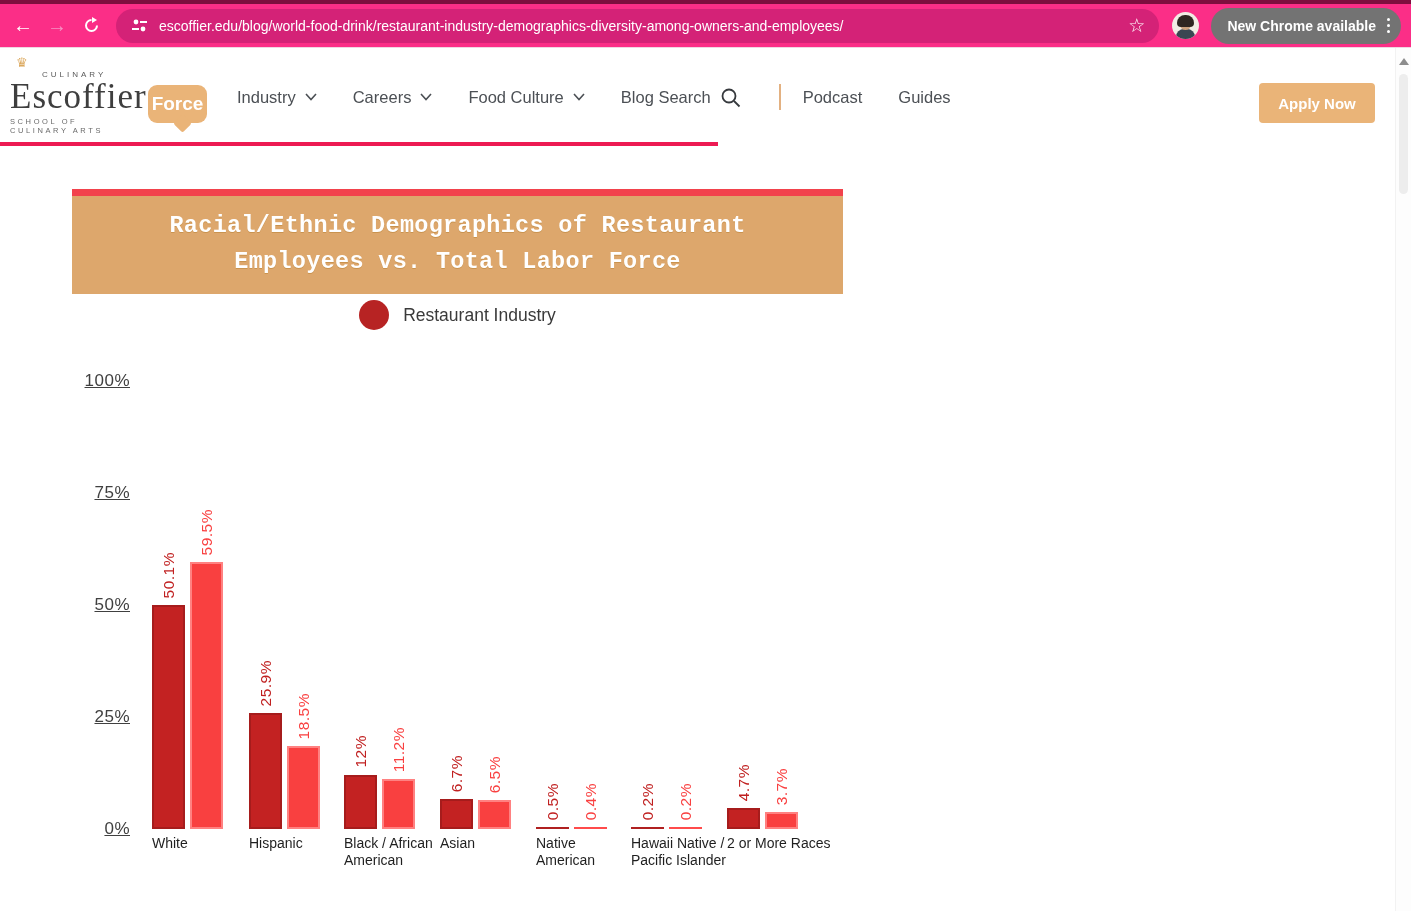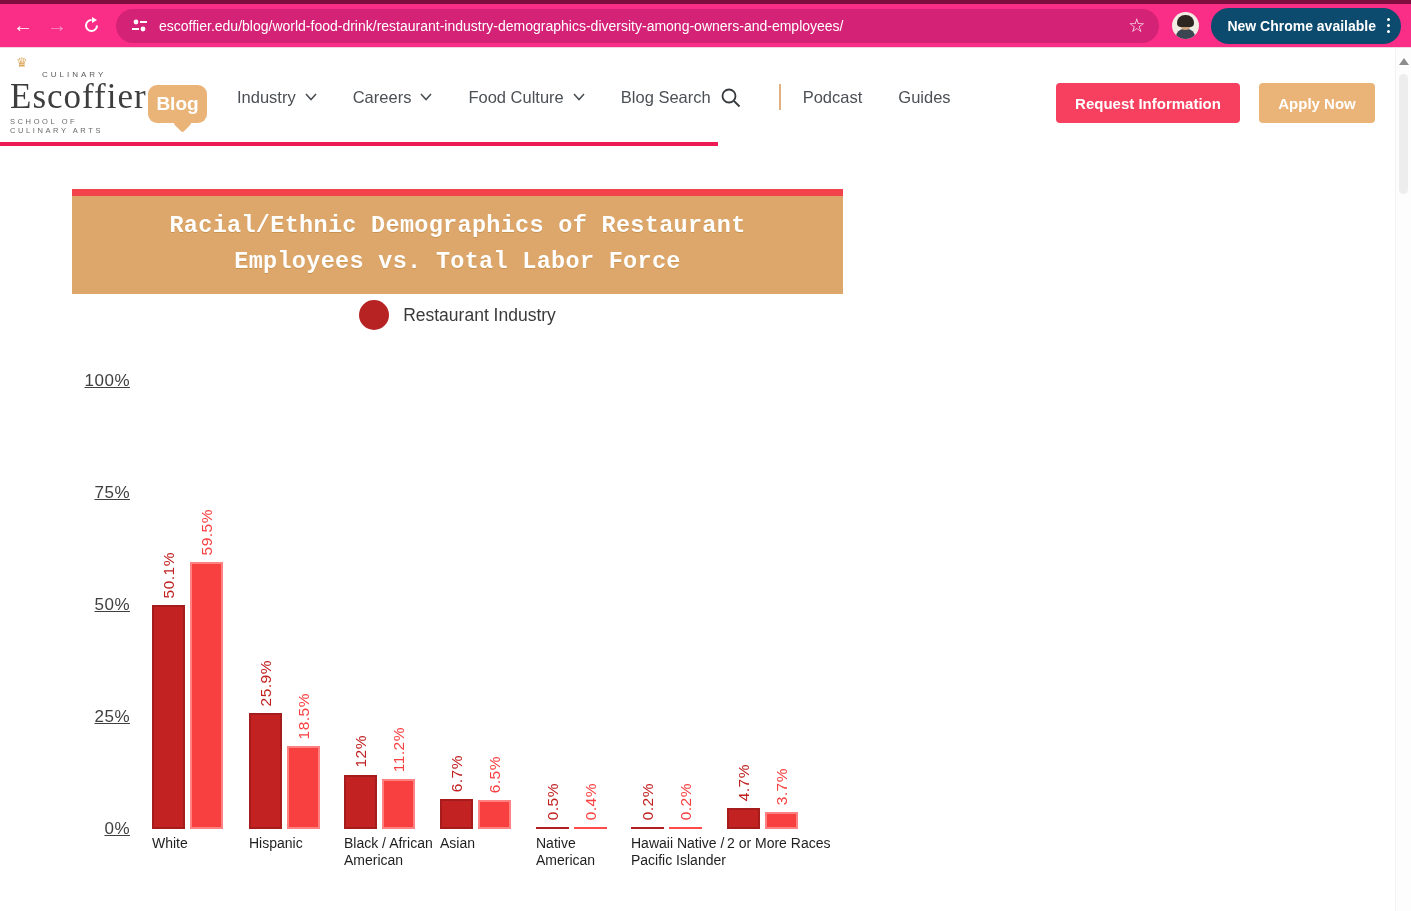--- a/index.html
+++ b/index.html
@@ -14,21 +14,21 @@
   .tb-btn.fwd { color:#f692c4; }
   .url-pill { height:34px; flex:1; max-width:1078px; background:#d42277; border-radius:17px;
     display:flex; align-items:center; padding:0 14px; margin-left:8px; }
   .url-text { color:#fff; font-size:14px; margin-left:10px; flex:1; white-space:nowrap; overflow:hidden; }
   .star { color:#fff; font-size:19px; flex:none; }
   .avatar { width:27px; height:27px; border-radius:50%; background:#f1ece4; margin-left:13px;
     position:relative; overflow:hidden; flex:none; }
   .avatar .hair { position:absolute; left:5px; top:3px; width:17px; height:12px; border-radius:8px 8px 4px 4px; background:#2e2621; }
   .avatar .face { position:absolute; left:8px; top:7px; width:11px; height:11px; border-radius:50%; background:#caa27e; }
   .avatar .body { position:absolute; left:4px; top:17px; width:19px; height:12px; border-radius:8px 8px 0 0; background:#3a4652; }
-  .update-pill { height:36px; border-radius:18px; background:#0c4a6e; color:#fff; display:flex;
+  .update-pill { height:36px; border-radius:18px; background:#737373; color:#fff; display:flex;
     align-items:center; gap:11px; padding:0 11px 0 16px; margin-left:12px; font-size:14px; font-weight:700; flex:none; }
   .dots { display:flex; flex-direction:column; gap:3px; }
   .dots i { width:3px; height:3px; border-radius:50%; background:#fff; }
 
   
   .page { position:relative; width:1411px; height:864px; background:#fff; border-top:1px solid #efd7e2; }
   .scrollbar { position:absolute; right:0; top:0; bottom:0; width:16px; background:#fdfdfd; border-left:1px solid #f2f2f2; }
   .sb-up { position:absolute; top:10px; left:3px; width:0; height:0;
     border-left:5px solid transparent; border-right:5px solid transparent; border-bottom:7px solid #8d8d8d; }
   .sb-thumb { position:absolute; top:26px; left:3px; width:9px; height:120px; border-radius:5px; background:#ededed; }
@@ -134,21 +134,21 @@
 <div class="page">
 
   <div class="site-header">
     <div class="logo">
       <span class="logo-crown">♛</span>
       <div class="logo-top">CULINARY</div>
       <div class="logo-word">Escoffier</div>
       <div class="logo-bottom">SCHOOL OF CULINARY ARTS</div>
     </div>
     <div class="blog-badge">
-      <span>Blog</span>
+      <span>Force</span>
     </div>
 
     <nav class="main-nav">
       <div class="nav-item">
         <span>Industry</span>
         <svg class="chev" viewBox="0 0 12 8">
             <polyline points="1,1 6,6.5 11,1" fill="none" stroke="#4c5055" stroke-width="1.6"></polyline>
           </svg>
       </div>
       <div class="nav-item">
@@ -173,21 +173,20 @@
       <div class="nav-divider"></div>
       <div class="nav-item">
         <span>Podcast</span>
       </div>
       <div class="nav-item">
         <span>Guides</span>
       </div>
     </nav>
 
     <div class="hdr-actions">
-      <button class="btn btn-request">Request Information</button>
       <button class="btn btn-apply">Apply Now</button>
     </div>
     <div class="underline"></div>
   </div>
 
   <div class="title-card">
     <div class="title-red"></div>
     <div class="title-tan">
       <div>Racial/Ethnic Demographics of Restaurant</div>
       <div>Employees vs. Total Labor Force</div>

